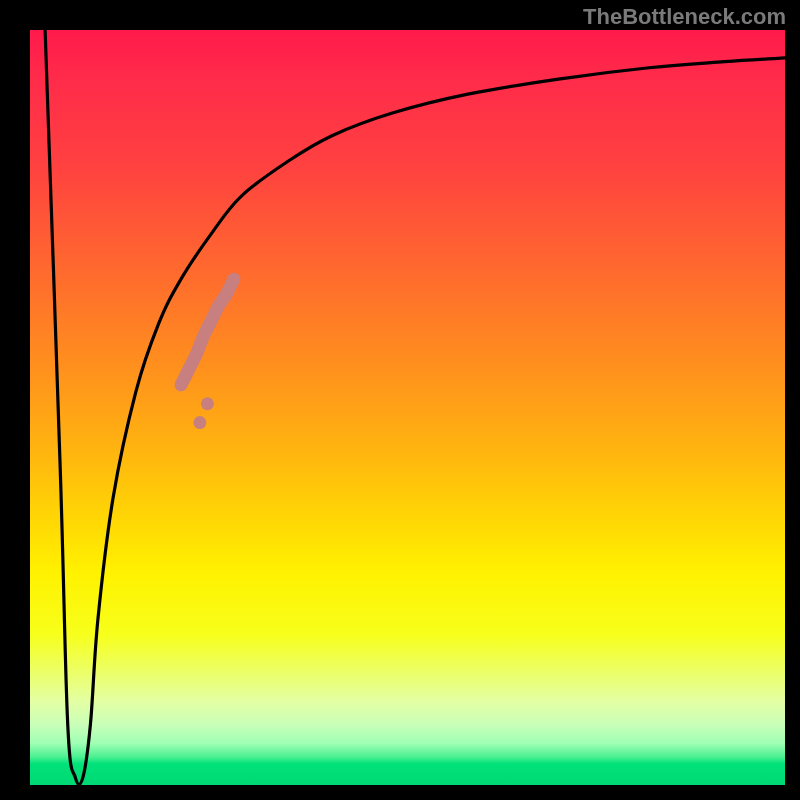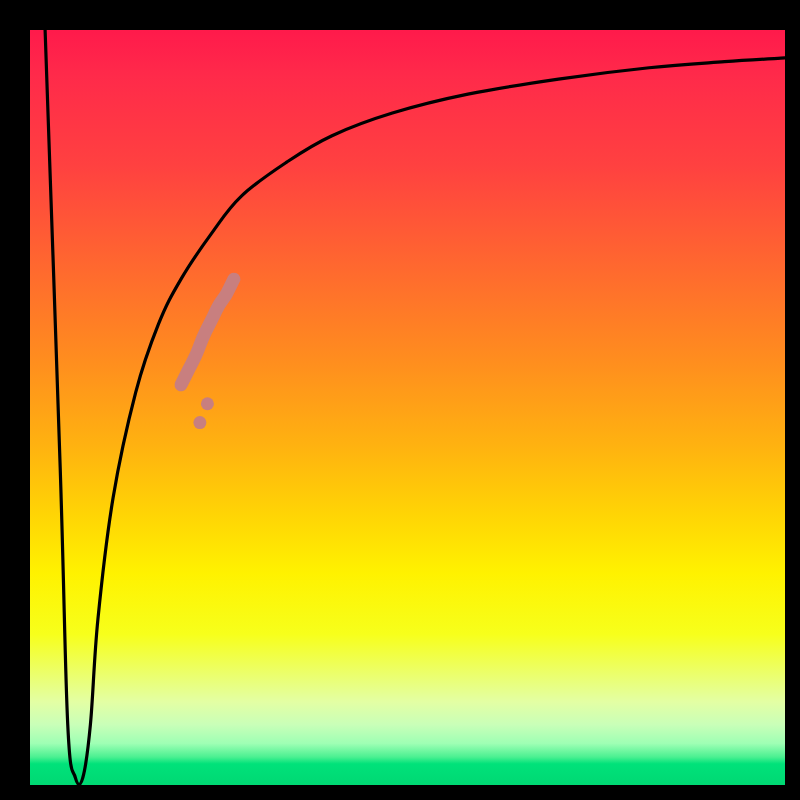--- a/index.html
+++ b/index.html
@@ -63,20 +63,21 @@
     inset: 0;
     width: 100%;
     height: 100%;
   }
 </style>
 </head>
 <body>
 
 <div class="frame">
 
+  <div class="watermark">TheBottleneck.com</div>
 
   <div class="plot">
     <div class="gradient"></div>
     <svg class="curve" viewBox="0 0 755 755" preserveAspectRatio="none">
       <path fill="none" stroke="#000000" stroke-width="3.2" stroke-linejoin="round" stroke-linecap="round" d="M15.10 0.00 C 17.82 78.82, 26.12 312.87, 30.20 437.90 C 34.28 562.93, 35.03 638.88, 37.75 694.60 C 40.47 750.32, 42.58 737.94, 45.30 747.45 C 48.02 756.96, 50.13 756.96, 52.85 747.45 C 55.57 737.94, 57.68 723.14, 60.40 694.60 C 63.12 666.06, 63.87 629.67, 67.95 588.90 C 72.03 548.13, 76.25 508.87, 83.05 468.10 C 89.84 427.33, 97.55 393.66, 105.70 362.40 C 113.85 331.14, 120.20 314.83, 128.35 294.45 C 136.50 274.06, 141.49 265.46, 151.00 249.15 C 160.51 232.84, 170.33 218.80, 181.20 203.85 C 192.07 188.90, 197.81 179.01, 211.40 166.10 C 224.99 153.19, 240.39 143.00, 256.70 132.13 C 273.01 121.25, 282.97 114.53, 302.00 105.70 C 321.03 96.87, 337.94 90.52, 362.40 83.05 C 386.86 75.58, 408.00 70.29, 437.90 64.17 C 467.80 58.06, 495.88 53.83, 528.50 49.07 C 561.12 44.32, 589.20 40.88, 619.10 37.75 C 649.00 34.62, 670.14 33.48, 694.60 31.71 C 719.06 29.94, 744.13 28.61, 755.00 27.94"></path>
       <path fill="none" stroke-width="13" stroke-linecap="round" d="M151.00 354.85 C 152.36 352.13, 155.83 345.19, 158.55 339.75 C 161.27 334.31, 163.38 330.77, 166.10 324.65 C 168.82 318.53, 170.93 311.89, 173.65 305.78 C 176.37 299.66, 178.48 296.11, 181.20 290.68 C 183.92 285.24, 186.03 280.33, 188.75 275.57 C 191.47 270.82, 193.58 269.01, 196.30 264.25 C 199.02 259.49, 202.49 251.87, 203.85 249.15" stroke="#c87f7f"></path>
       <g>
           <circle cx="169.88" cy="392.60" r="6.5" fill="#c87f7f"></circle>
           <circle cx="177.42" cy="373.73" r="6.5" fill="#c87f7f"></circle>
         </g>

